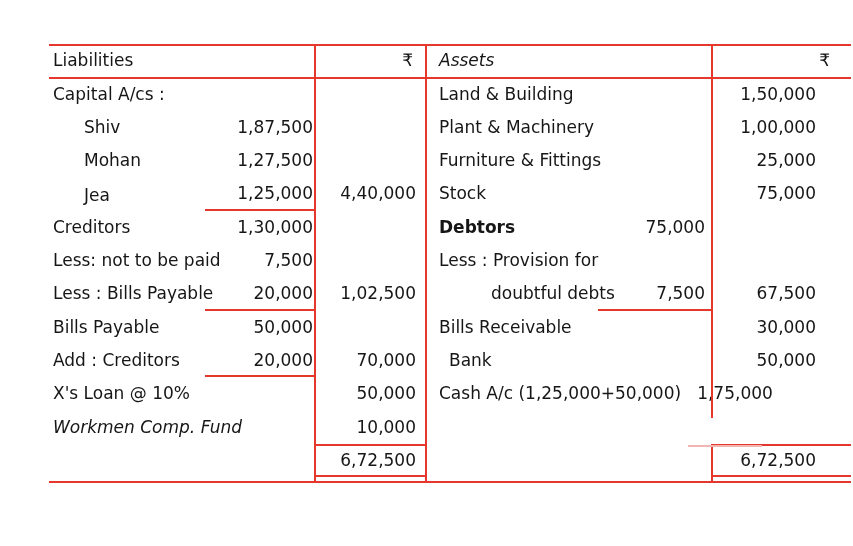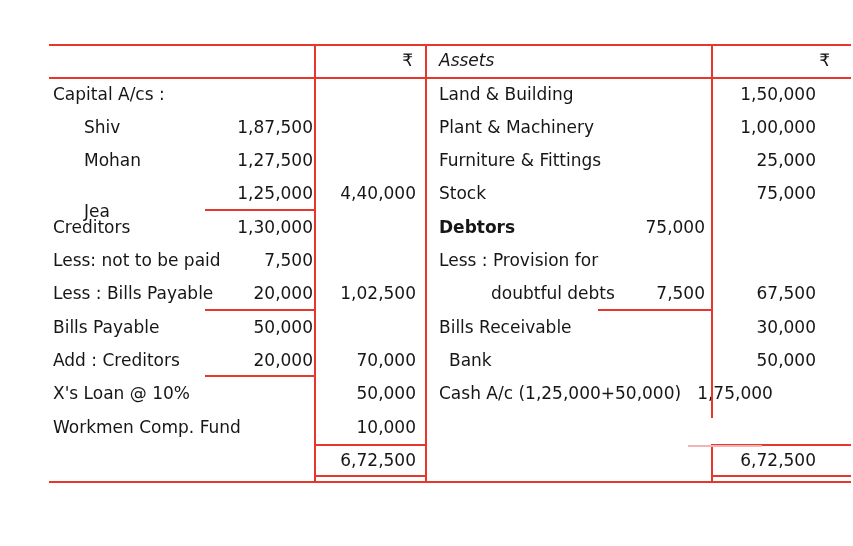--- a/index.html
+++ b/index.html
@@ -48,48 +48,49 @@
     background:var(--wm);
   }
   .total-cell{height:31px;line-height:31px;top:444.5px;}
 </style>
 </head>
 <body>
 
 <div class="sheet">
 
 
+  <div class="cell hdr" style="left:53px;top:44px;">Liabilities</div>
   <div class="cell hdr amt" style="left:293px;top:44px;width:120px;">₹</div>
   <div class="cell hdr" style="left:439px;top:44px;font-style:italic;">Assets</div>
   <div class="cell hdr amt" style="left:710px;top:44px;width:120px;">₹</div>
 
   <div id="rows">
       <div class="cell" style="left: 53px; top: 77.5px;">Capital A/cs :</div>
       <div class="cell" style="left: 84px; top: 110.8px;">Shiv</div>
       <div class="cell amt" style="left: 183px; top: 110.8px; width: 130px;">1,87,500</div>
       <div class="cell" style="left: 84px; top: 144.1px;">Mohan</div>
       <div class="cell amt" style="left: 183px; top: 144.1px; width: 130px;">1,27,500</div>
-      <div class="cell" style="left: 84px; top: 195px;">Jea</div>
+      <div class="cell" style="left: 84px; top: 179px;">Jea</div>
       <div class="cell amt" style="left: 183px; top: 177.4px; width: 130px;">1,25,000</div>
       <div class="cell amt" style="left: 286px; top: 177.4px; width: 130px;">4,40,000</div>
       <div class="cell" style="left: 53px; top: 210.7px;">Creditors</div>
       <div class="cell amt" style="left: 183px; top: 210.7px; width: 130px;">1,30,000</div>
       <div class="cell" style="left: 53px; top: 244px;">Less: not to be paid</div>
       <div class="cell amt" style="left: 183px; top: 244px; width: 130px;">7,500</div>
       <div class="cell" style="left: 53px; top: 277.3px;">Less : Bills Payable</div>
       <div class="cell amt" style="left: 183px; top: 277.3px; width: 130px;">20,000</div>
       <div class="cell amt" style="left: 286px; top: 277.3px; width: 130px;">1,02,500</div>
       <div class="cell" style="left: 53px; top: 310.6px;">Bills Payable</div>
       <div class="cell amt" style="left: 183px; top: 310.6px; width: 130px;">50,000</div>
       <div class="cell" style="left: 53px; top: 343.9px;">Add : Creditors</div>
       <div class="cell amt" style="left: 183px; top: 343.9px; width: 130px;">20,000</div>
       <div class="cell amt" style="left: 286px; top: 343.9px; width: 130px;">70,000</div>
       <div class="cell" style="left: 53px; top: 377.2px;">X's Loan @ 10%</div>
       <div class="cell amt" style="left: 286px; top: 377.2px; width: 130px;">50,000</div>
-      <div class="cell" style="left: 53px; top: 410.5px;">Workmen Comp. Fund</div>
+      <div class="cell" style="left: 53px; top: 410.5px; font-style: italic;">Workmen Comp. Fund</div>
       <div class="cell amt" style="left: 286px; top: 410.5px; width: 130px;">10,000</div>
       <div class="cell" style="left: 439px; top: 77.5px;">Land &amp; Building</div>
       <div class="cell amt" style="left: 686px; top: 77.5px; width: 130px;">1,50,000</div>
       <div class="cell" style="left: 439px; top: 110.8px;">Plant &amp; Machinery</div>
       <div class="cell amt" style="left: 686px; top: 110.8px; width: 130px;">1,00,000</div>
       <div class="cell" style="left: 439px; top: 144.1px;">Furniture &amp; Fittings</div>
       <div class="cell amt" style="left: 686px; top: 144.1px; width: 130px;">25,000</div>
       <div class="cell" style="left: 439px; top: 177.4px;">Stock</div>
       <div class="cell amt" style="left: 686px; top: 177.4px; width: 130px;">75,000</div>
       <div class="cell" style="left: 439px; top: 210.7px; font-weight: bold;">Debtors</div>

